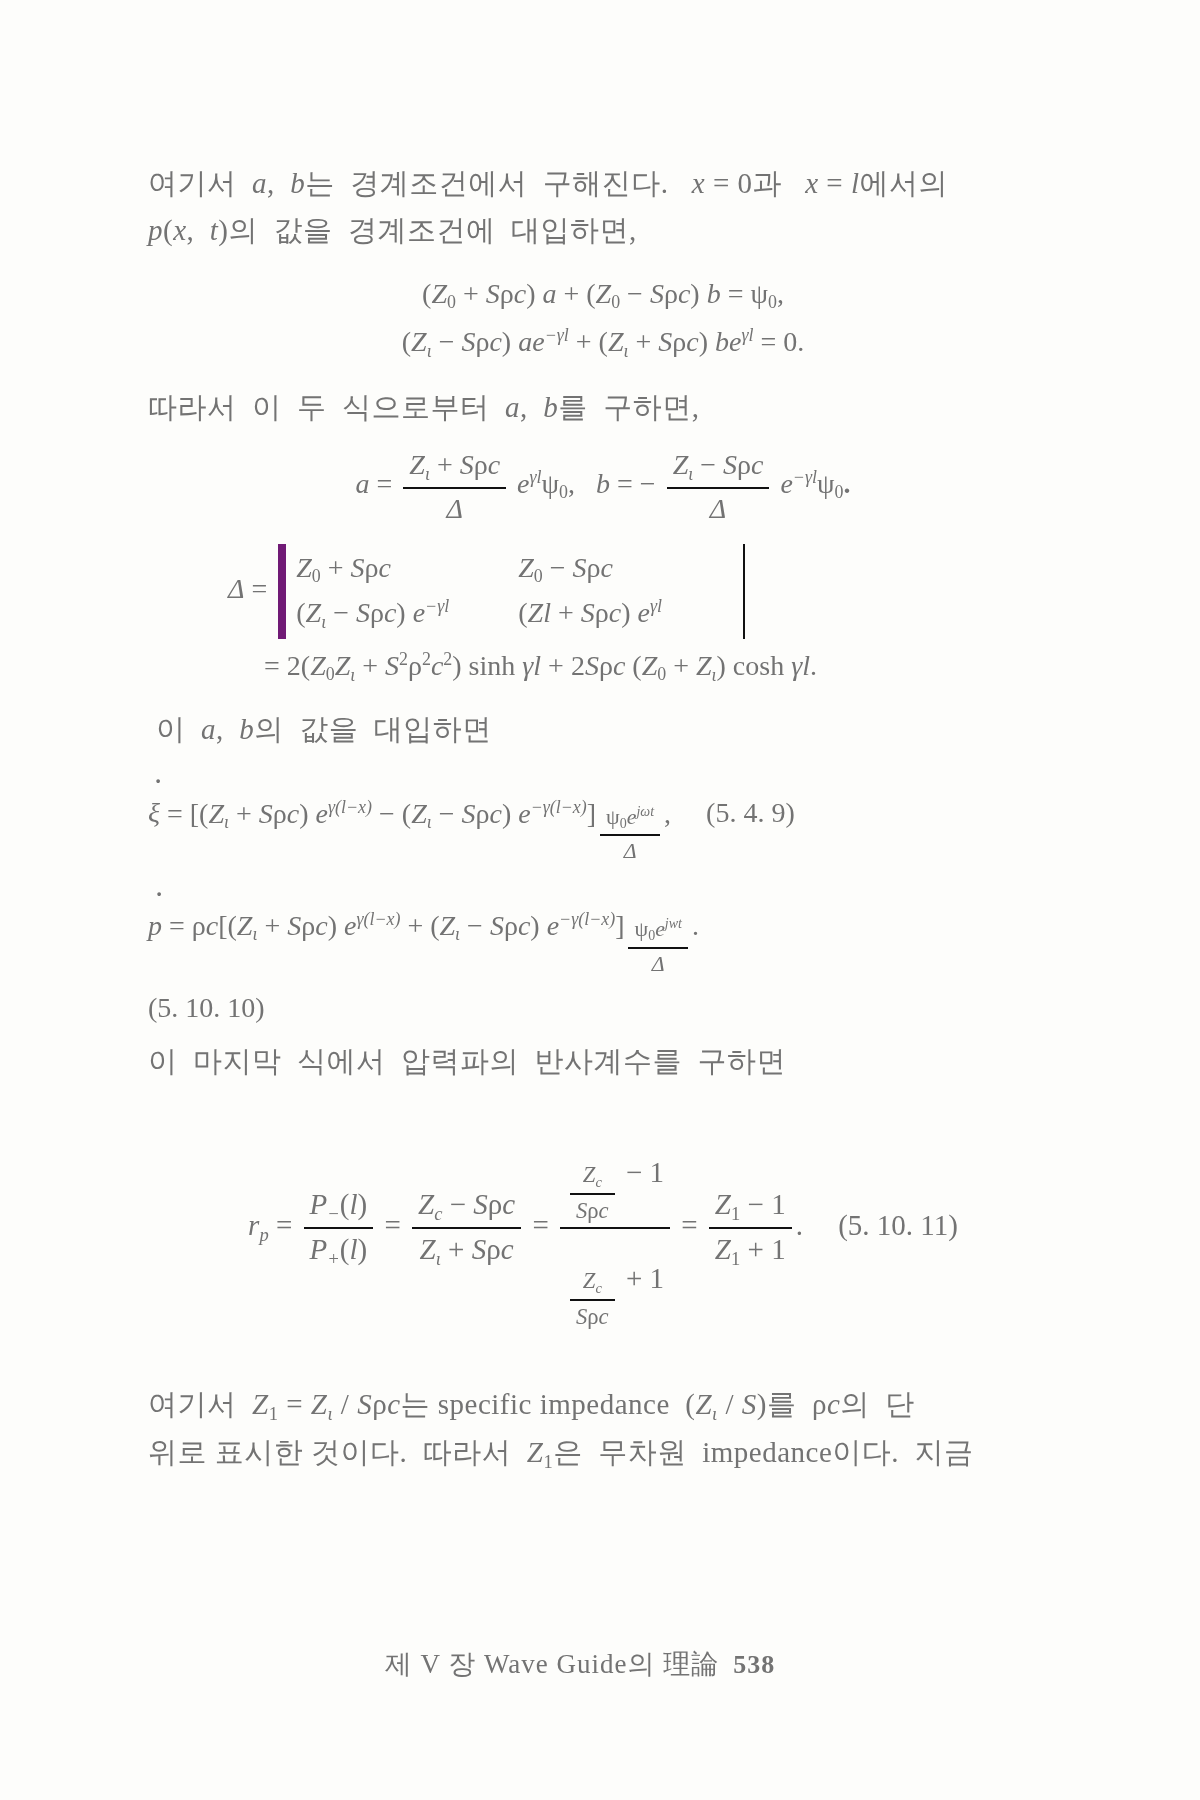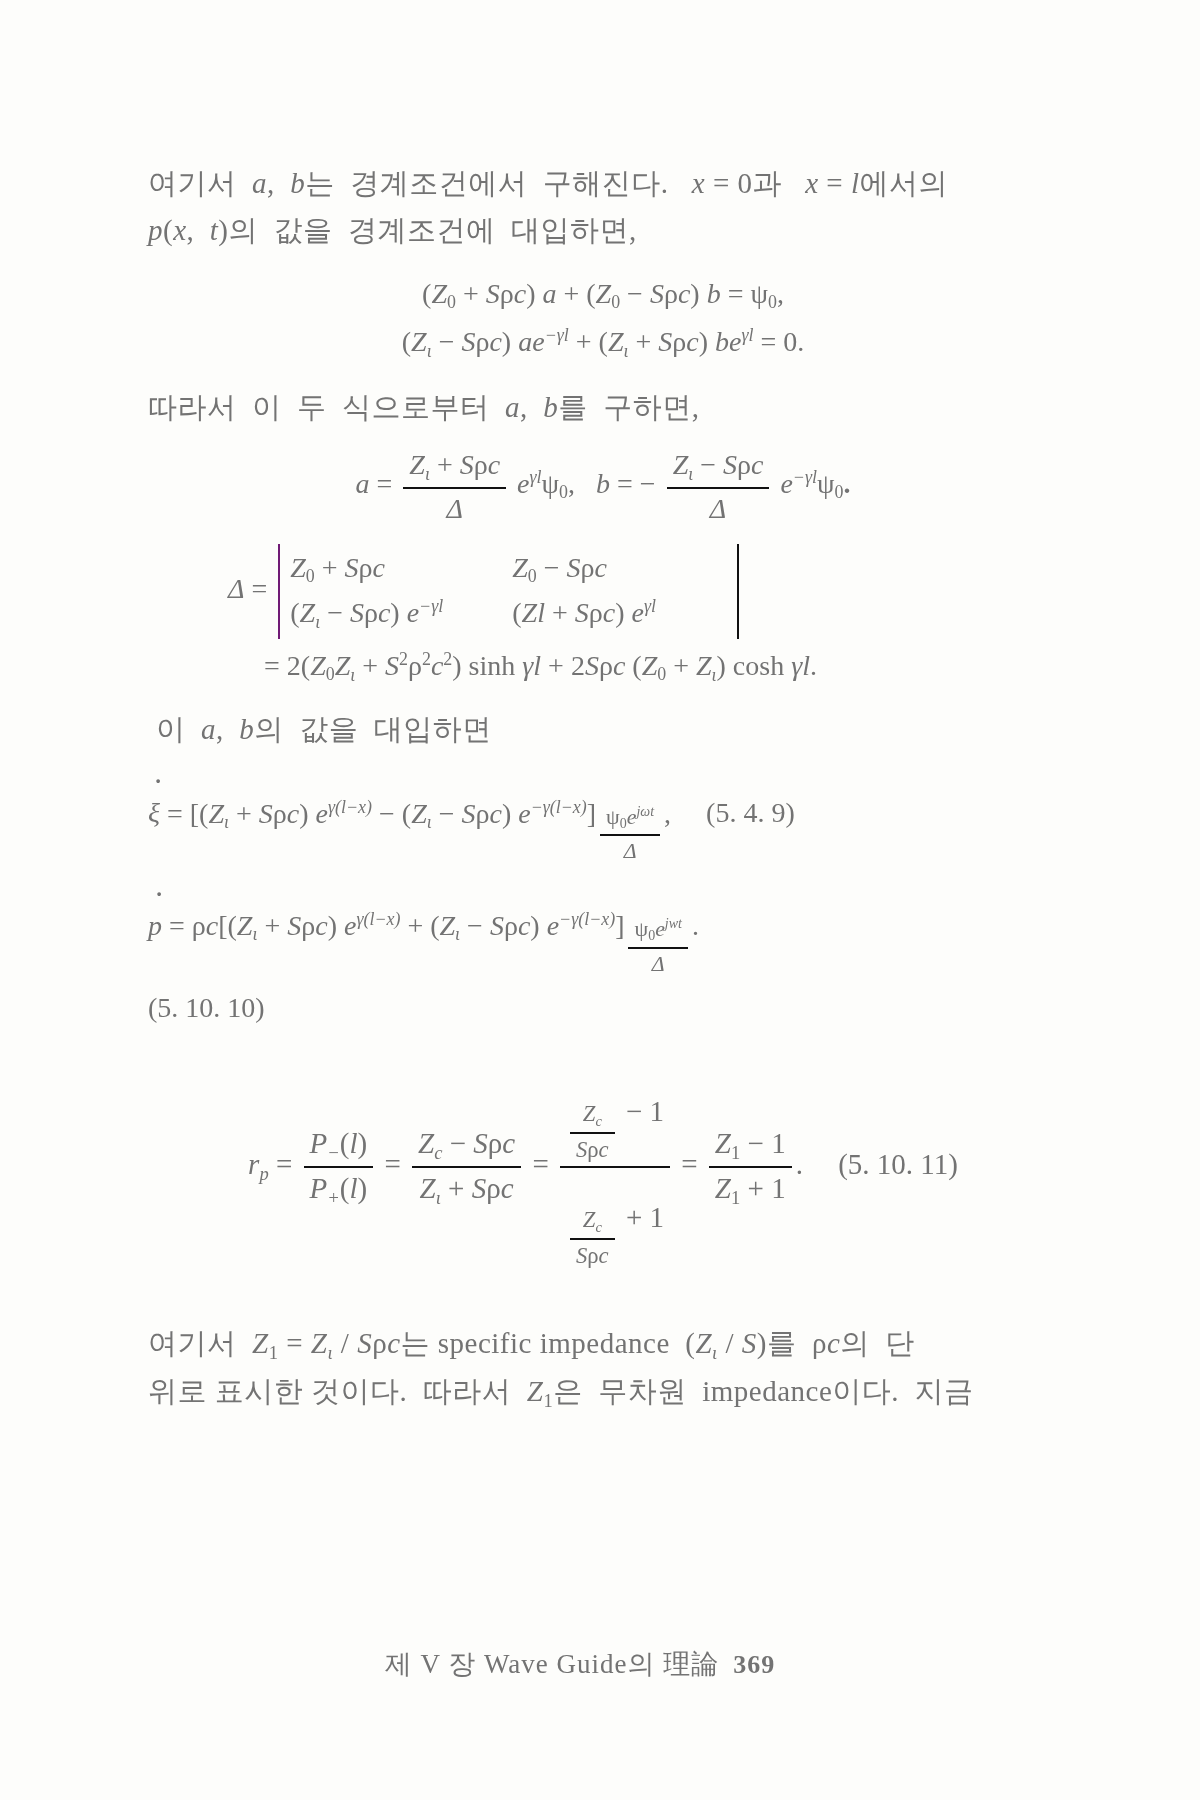--- a/index.html
+++ b/index.html
@@ -79,21 +79,21 @@
     border-bottom: 2px solid #111;
   }
   .frac .den {
     display: block;
     padding: 2px 6px 0 6px;
   }
   .frac.small { font-size: 0.78em; margin-top: 36px; }
   .matrix {
     display: inline-block;
     vertical-align: middle;
-    border-left: 2px solid #701a75;
+    border-left: 8px solid #701a75;
     border-right: 2px solid #111;
     padding: 2px 10px;
     margin: 0 4px;
   }
   .matrix .row {
     display: block;
     white-space: nowrap;
     line-height: 1.6;
   }
   .matrix .cell {
@@ -219,20 +219,23 @@
     </div>
 
     <div class="eq-left" style="margin-top:6px;">
       <span class="eq-line">
         <span class="overdot"><i>p</i></span> = ρ<i>c</i>[(<i>Z</i><span class="sub">ι</span> + <i>S</i>ρ<i>c</i>) <i>e</i><span class="sup">γ(l−x)</span> + (<i>Z</i><span class="sub">ι</span> − <i>S</i>ρ<i>c</i>) <i>e</i><span class="sup">−γ(l−x)</span>]<span class="frac small"><span class="num">ψ<span class="sub-up">0</span><i>e</i><span class="sup-n" style="font-style:italic">jwt</span></span><span class="den"><i>Δ</i></span></span>.
       </span>
     </div>
 
     <div class="eqno-right">(5. 10. 10)</div>
 
+    <p class="para">
+      <span>이&nbsp; 마지막&nbsp; 식에서&nbsp; 압력파의&nbsp; 반사계수를&nbsp; 구하면</span>
+    </p>
 
     <div class="center-eq" style="margin-top:40px;">
       <span class="eq-line">
         <i>r</i><span class="sub">p</span> =
         <span class="frac">
           <span class="num"><i>P</i><span class="sub">−</span>(<i>l</i>)</span>
           <span class="den"><i>P</i><span class="sub">+</span>(<i>l</i>)</span>
         </span>
         =
         <span class="frac">
@@ -264,16 +267,16 @@
     </div>
 
     <p class="para" style="margin-top:50px;">
       <span>여기서&nbsp;&nbsp;<i>Z</i><span class="sub-up">1</span> = <i>Z</i><span class="sub">ι</span> / <i>S</i>ρ<i>c</i>는 specific impedance&nbsp; (<i>Z</i><span class="sub">ι</span> / <i>S</i>)를&nbsp; ρ<i>c</i>의&nbsp; 단</span><br>
       <span>위로&nbsp;표시한&nbsp;것이다.&nbsp; 따라서&nbsp;&nbsp;<i>Z</i><span class="sub-up">1</span>은&nbsp; 무차원&nbsp; impedance이다.&nbsp; 지금</span>
     </p>
 
   </div>
 
   <div class="footer">
-    <span>제  V  장  Wave Guide의  理論</span><span class="pageno">369</span>
+    <span>제  V  장  Wave Guide의  理論</span><span class="pageno">538</span>
   </div>
 
 </div>
 
 </body></html>

